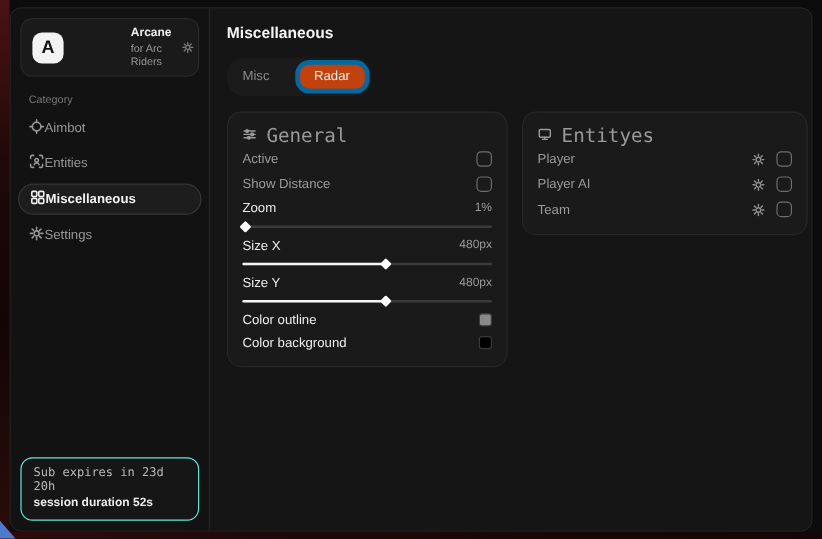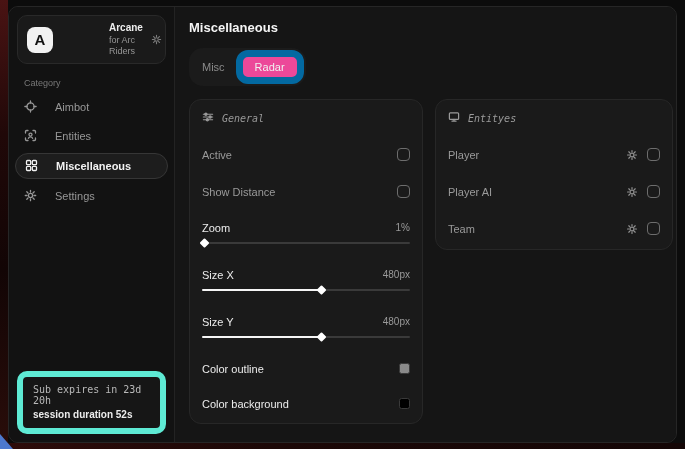--- a/index.html
+++ b/index.html
@@ -22,46 +22,46 @@
     border-radius:10px; padding:6px 9px; display:flex; align-items:center; gap:8px; }
   .avatar { width:26px; height:26px; background:#f2f2f2; border-radius:8px;
     display:flex; align-items:center; justify-content:center;
     font-weight:bold; font-size:15px; color:#111; flex:0 0 auto; }
   .brand-text { flex:1; line-height:1.25;margin-left:48px; }
   .brand-name { font-size:10px; font-weight:bold; color:#ededed; }
   .brand-sub { font-size:9px; color:#969696; }
   .brand-gear { color:#7d7d7d; display:flex; }
   .cat-label { font-size:9px; color:#787878; margin:14px 0 6px 15px; }
   .nav { display:flex; flex-direction:column; gap:3px; }
-  .nav-item { height:26px; display:flex; align-items:center; gap:18px;
+  .nav-item { height:26px; display:flex; align-items:center; gap:0;
     padding-left:15px; color:#979797; font-size:11px; cursor:pointer; }
   .nav-item svg { flex:0 0 auto; }
   .nav-item.sel { background:#1d1d1d; border:1px solid #363636; border-radius:15px;
     margin:1px 6px; padding-left:9px; color:#f2f2f2; font-weight:bold; height:26px; }
   .side-spacer { flex:1; }
-  .sub-box { margin:8px; border:6px solid #5eead4; border-radius:10px;
+  .sub-box { margin:8px; border:1px solid #5eead4; border-radius:10px;
     background:#161616; padding:7px 10px 8px 10px; }
   .sub-line1 { font-family:"DejaVu Sans Mono", monospace; font-size:10px; color:#b9b9b9; }
   .sub-line2 { font-size:10px; font-weight:bold; color:#ececec; margin-top:3px; }
   
   .main { flex:1; background:#151515; padding:13px 14px; }
   .page-title { font-size:13px; font-weight:bold; color:#f5f5f5; }
   .tabs { display:inline-flex; align-items:center; background:#1b1b1b;
-    border-radius:14px; padding:2px; margin-top:13px; }
+    border-radius:14px; padding:2px; margin-top:13px;gap:10px; }
   .tab { font-size:11px; color:#8b8b8b; padding:4px 11px; border-radius:12px; cursor:pointer; }
-  .tab.active { background:#ec4899; border:7px solid #0369a1; color:#f0f0f0;
+  .tab.active { background:#c2410c; border:4px solid #0369a1; color:#f0f0f0;
     padding:4px 12px; }
   .cards { display:flex; gap:12px; margin-top:13px; align-items:flex-start; }
   .card { background:#1a1a1a; border:1px solid #272727; border-radius:12px;
     padding:8px 12px 10px 12px; }
   .card.general { width:234px; }
   .card.entities { width:238px; }
   .card-head { display:flex; align-items:center; gap:8px; height:20px;
-    font-family:"DejaVu Sans Mono", monospace; font-size:10px; color:#9a9a9a;font-style:italic; }
-  .row { height:21px; display:flex; align-items:center; justify-content:space-between;margin-top:16px; }
+    font-family:"DejaVu Sans Mono", monospace; font-size:16px; color:#9a9a9a; }
+  .row { height:21px; display:flex; align-items:center; justify-content:space-between; }
   .lbl { font-size:11px; color:#9a9a9a; }
   .lbl.strong { color:#ececec; font-weight:normal; }
   .val { font-size:10px; color:#9a9a9a; }
   .cbx { width:13px; height:13px; border:1.5px solid #6d6d6d; border-radius:4px;
     background:transparent; cursor:pointer; flex:0 0 auto; }
   .slider { position:relative; height:12px; display:flex; align-items:center; cursor:pointer; }
   .track { position:relative; width:100%; height:2px; background:#3a3a3a; border-radius:1px; }
   .fill { position:absolute; left:0; top:0; height:2px; background:#f5f5f5; border-radius:1px; }
   .thumb { position:absolute; right:-4px; top:50%; width:7px; height:7px;
     background:#ffffff; transform:translateY(-50%) rotate(45deg); border-radius:1px; }

